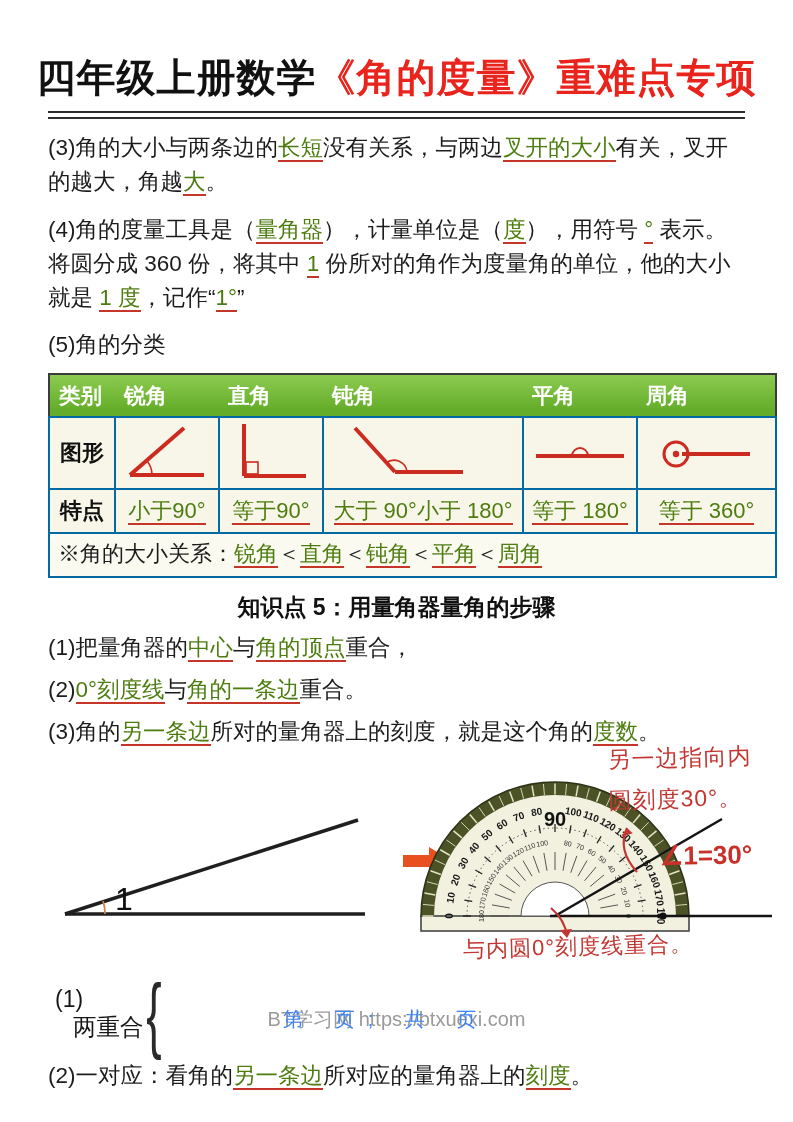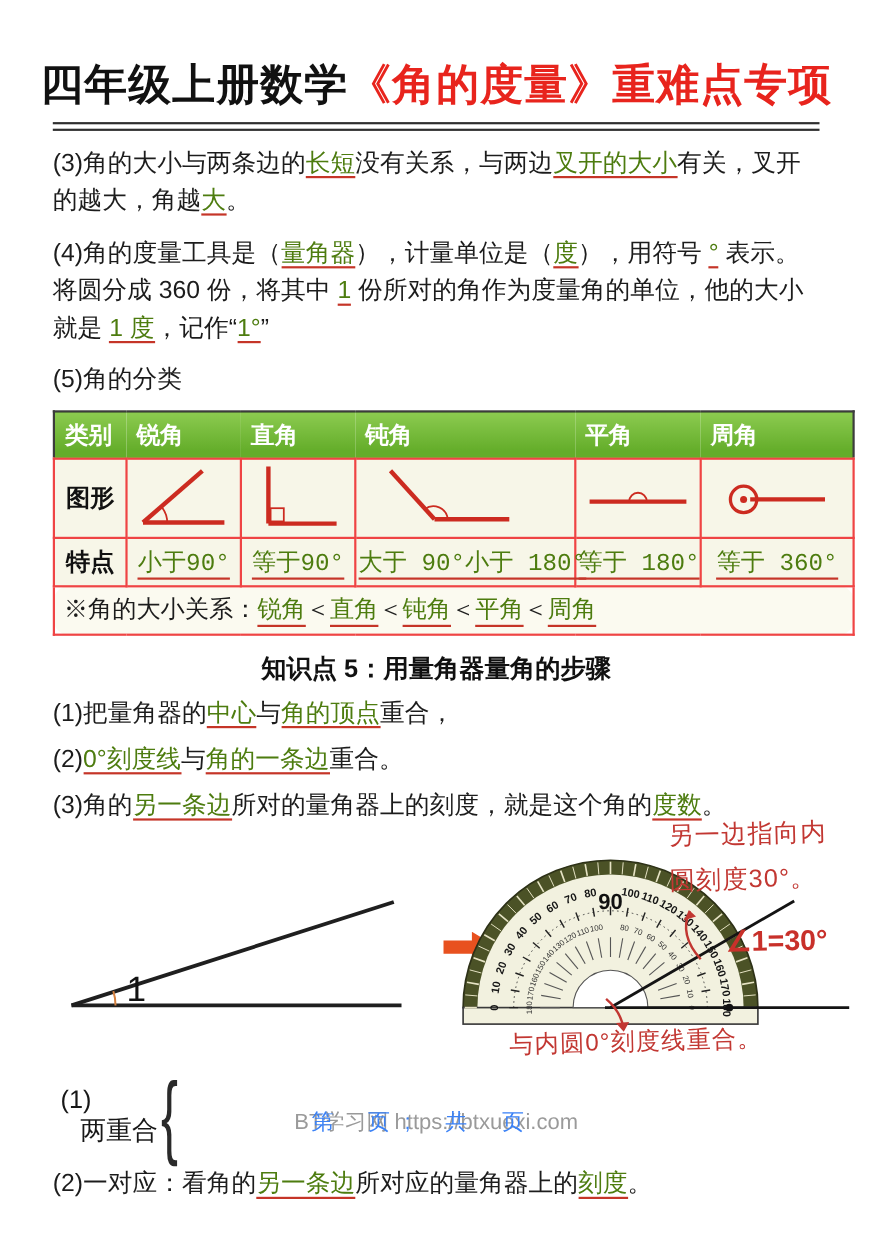--- a/index.html
+++ b/index.html
@@ -10,27 +10,27 @@
     font-family:"Liberation Sans", sans-serif; color:#1c1c1c;
   }
   .title { text-align:center; padding-top:56px; font-size:39px; font-weight:800; letter-spacing:1px; line-height:1.15; }
   .t-black { color:#111111; }
   .t-red   { color:#e8241d; }
   .divider { margin:10px 33px 4px; height:8px; border-top:2.5px solid #2e2e2e; border-bottom:2.5px solid #2e2e2e; }
   .body-text { margin:12px 33px 0; font-size:22.5px; line-height:1.5; color:#1c1c1c; }
   .ru { color:#4d7c0f; border-bottom:2.5px solid #c53528; }
 
   
-  .angle-table { margin:12px 33px 0; width:727px; border-collapse:collapse; table-layout:fixed; border:2.5px solid #3c3c3c;font-family:Liberation Mono, monospace; }
+  .angle-table { margin:12px 33px 0; width:727px; border-collapse:collapse; table-layout:fixed; border:2.5px solid #3c3c3c; }
   .angle-table th {
     background:linear-gradient(180deg,#8ccb50 0%, #64ad2a 85%);
     color:#ffffff; font-size:21.5px; font-weight:bold; text-align:left;
     padding:6px 6px 6px 9px; border:none;
   }
-  .angle-table td { background:#f7f6e8; border:2px solid #ef4444; }
+  .angle-table td { background:#f7f6e8; border:2px solid #0369a1; }
   .row-label { font-weight:bold; font-size:22px; text-align:center; color:#111; }
   .shape-cell { height:72px; text-align:center; vertical-align:middle; }
   .feat-cell { text-align:center; font-size:22px; padding:6px 2px; white-space:nowrap; }
   .note-cell { font-size:22px; padding:5px 8px 7px; background:#fbfaf0 !important;border-radius:13px; }
 
   
   .k5 { margin:14px 33px 0; font-size:23px; font-weight:bold; color:#111;text-align:center; }
   .step { margin:9px 33px 0; font-size:22.5px; line-height:1.45; }
 
   

